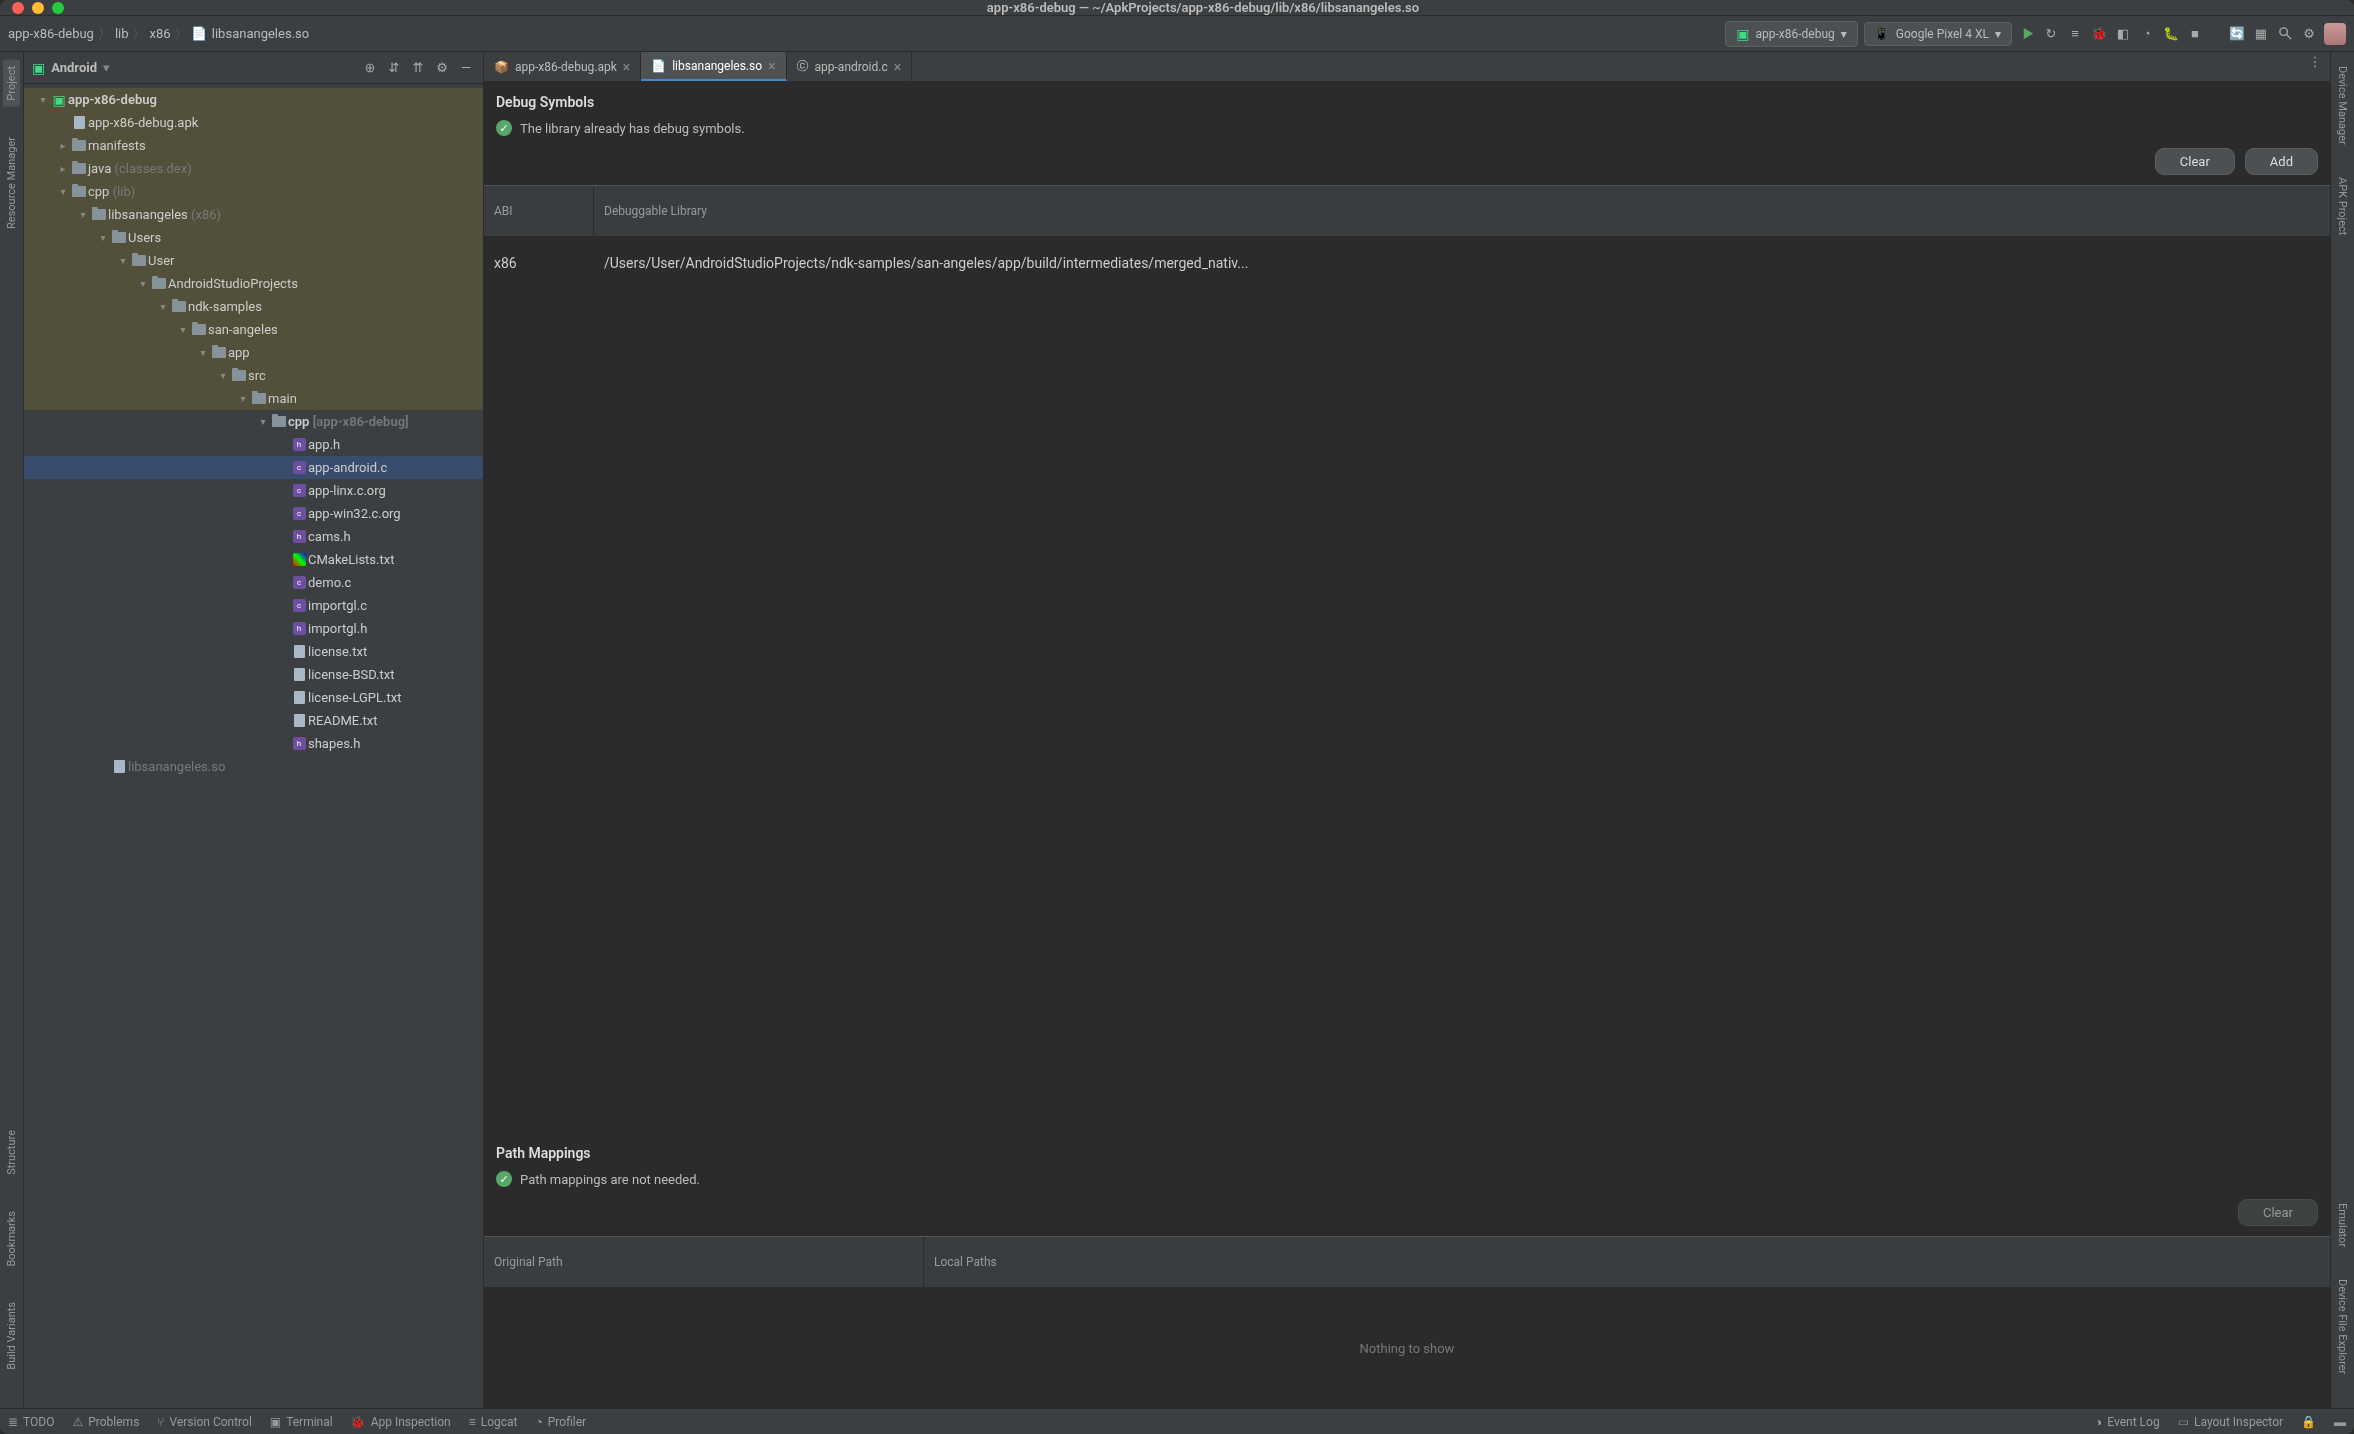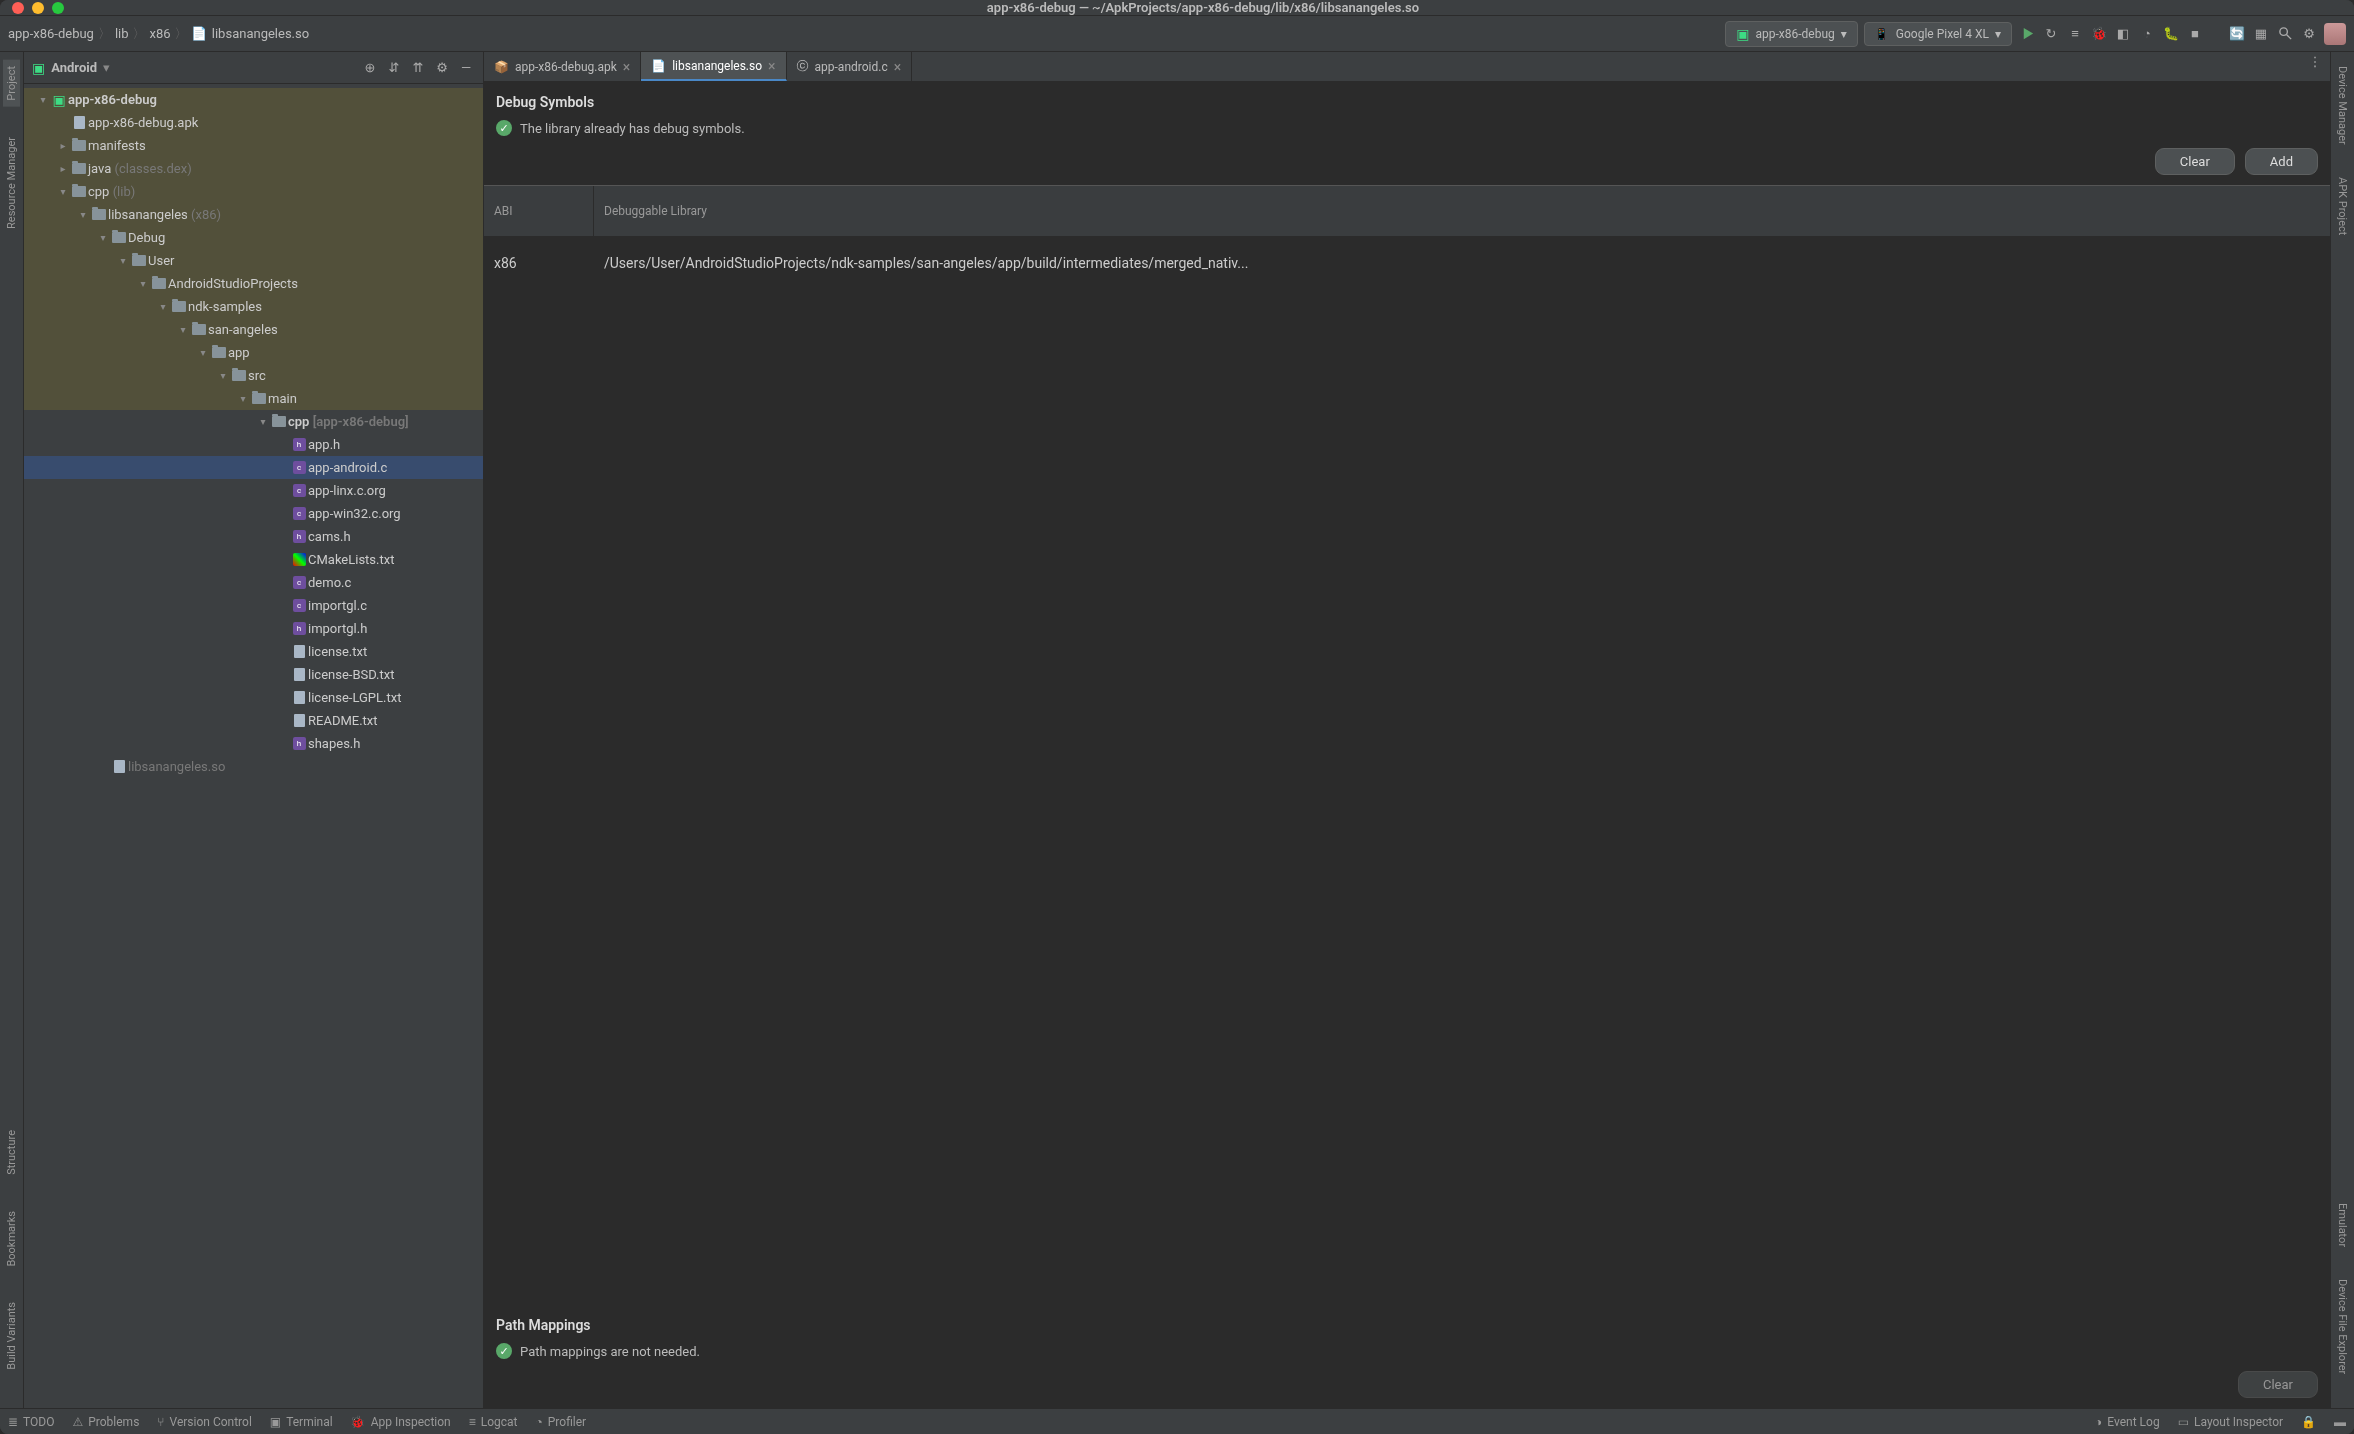--- a/index.html
+++ b/index.html
@@ -215,21 +215,21 @@
             <span class="ico">
               <div class="ico-folder"></div>
             </span>
             <span class="txt">libsanangeles <span class="dim">(x86)</span></span>
           </div>
           <div class="tree-row shade" style="padding-left: 72px;">
             <span class="exp">▾</span>
             <span class="ico">
               <div class="ico-folder"></div>
             </span>
-            <span class="txt">Debug</span>
+            <span class="txt">Users</span>
           </div>
           <div class="tree-row shade" style="padding-left: 92px;">
             <span class="exp">▾</span>
             <span class="ico">
               <div class="ico-folder"></div>
             </span>
             <span class="txt">User</span>
           </div>
           <div class="tree-row shade" style="padding-left: 112px;">
             <span class="exp">▾</span>
@@ -436,20 +436,27 @@
 
         <div class="section">
           <div class="sec-title">Path Mappings</div>
           <div class="status-line">
             <div class="check">✓</div>
             <div>Path mappings are not needed.</div>
           </div>
         </div>
         <div class="btn-row">
           <div class="btn disabled">Clear</div>
+        </div>
+        <div class="grid">
+          <div class="grid-head">
+            <div class="col-op">Original Path</div>
+            <div class="col-lp">Local Paths</div>
+          </div>
+          <div class="grid-empty">Nothing to show</div>
         </div>
       </div>
     </div>
 
     <div class="rail-r">
       <div class="rail-item">Device Manager</div>
       <div class="rail-item">APK Project</div>
       <div style="flex:1"></div>
       <div class="rail-item">Emulator</div>
       <div class="rail-item">Device File Explorer</div>

